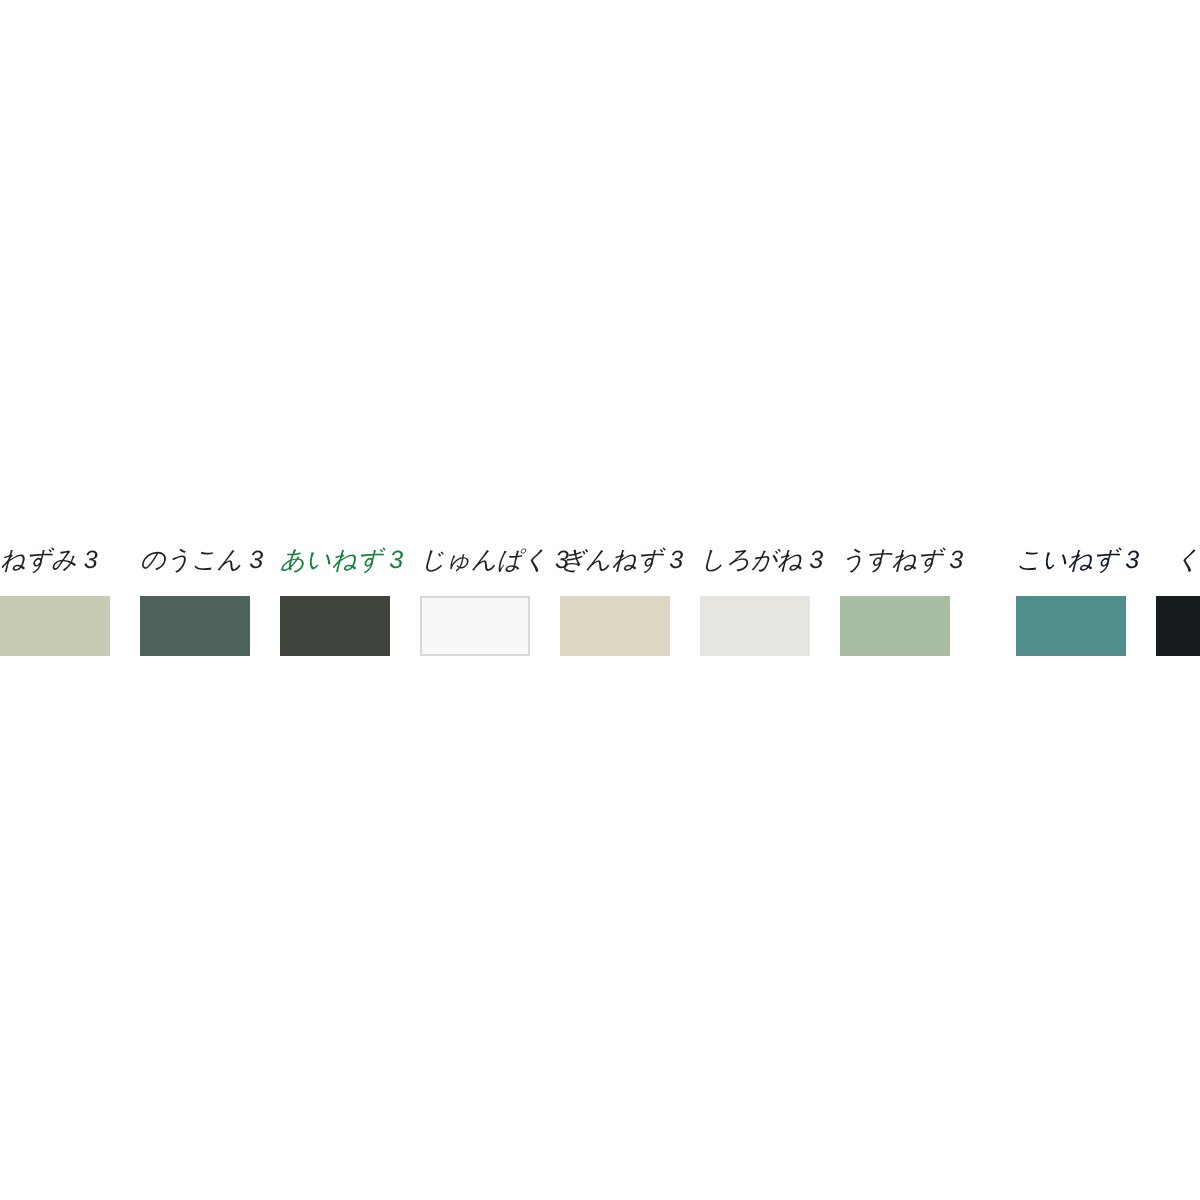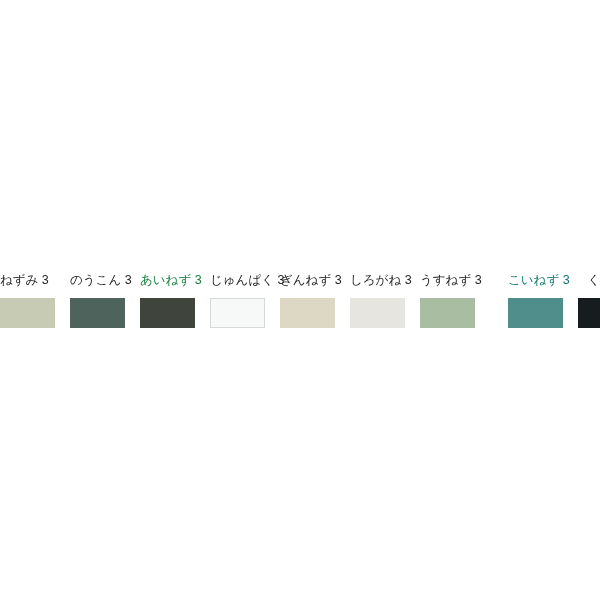--- a/index.html
+++ b/index.html
@@ -18,20 +18,21 @@
 
   #swatch-palette {
     position: absolute;
     left: 0;
     top: 271px;
     width: 600px;
     display: flex;
     flex-direction: row;
     align-items: flex-end;
     justify-content: flex-start;
+    font-style: italic;
   }
 
   .swatch-cell {
     width: 55px;
     margin-right: 15px;
     display: flex;
     flex-direction: column;
     align-items: stretch;
     flex: 0 0 auto;
   }
@@ -92,20 +93,20 @@
     </div>
     <div class="swatch-cell" style="width: 55px; margin-right: 15px;">
       <div class="swatch-label" style="color: rgb(35, 31, 32);">しろがね 3</div>
       <div class="swatch-chip" title="しろがね 3" style="width: 55px; height: 30px; background-color: rgb(230, 229, 224);"></div>
     </div>
     <div class="swatch-cell" style="width: 55px; margin-right: 33px;">
       <div class="swatch-label" style="color: rgb(35, 31, 32);">うすねず 3</div>
       <div class="swatch-chip" title="うすねず 3" style="width: 55px; height: 30px; background-color: rgb(169, 189, 163);"></div>
     </div>
     <div class="swatch-cell" style="width: 55px; margin-right: 15px;">
-      <div class="swatch-label" style="color: #0f766e;">こいねず 3</div>
+      <div class="swatch-label" style="color: #0f172a;">こいねず 3</div>
       <div class="swatch-chip" title="こいねず 3" style="width: 55px; height: 30px; background-color: rgb(79, 142, 138);"></div>
     </div>
     <div class="swatch-cell" style="width: 55px;">
       <div class="swatch-label" style="color: rgb(35, 31, 32);">くろ 4</div>
       <div class="swatch-chip" title="くろ 4" style="width: 55px; height: 30px; background-color: rgb(23, 28, 30);"></div>
     </div>
   </div>
 
 </body></html>

